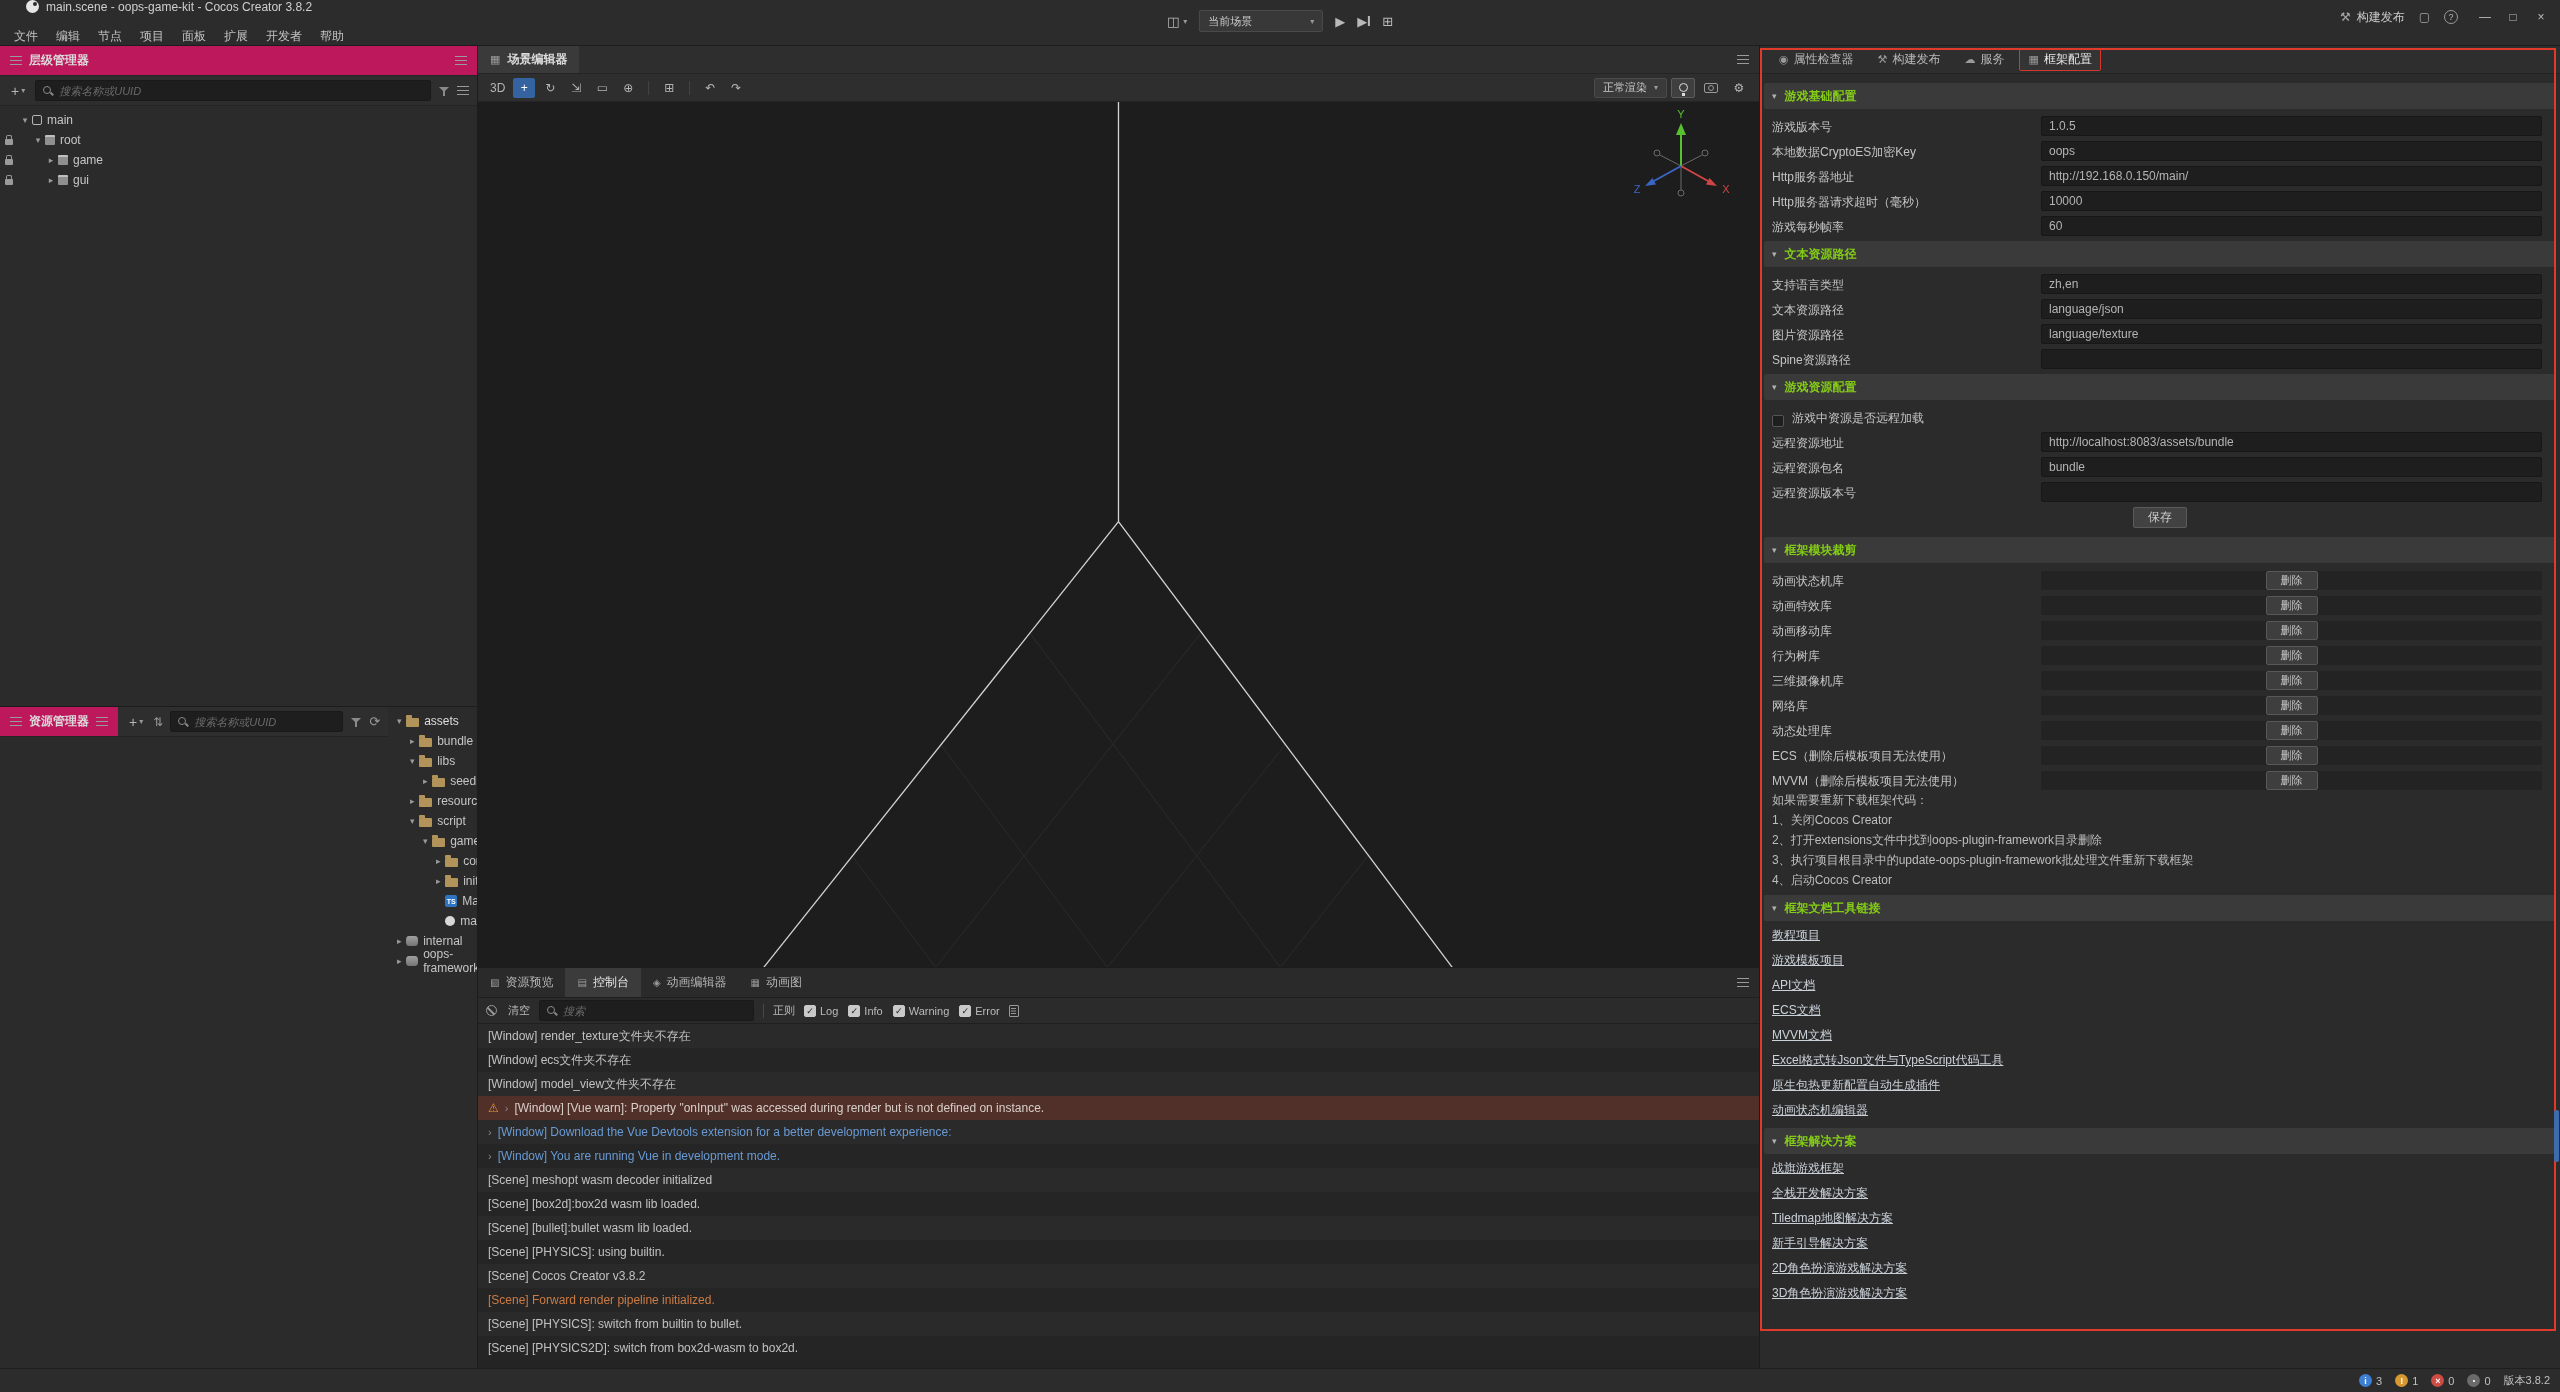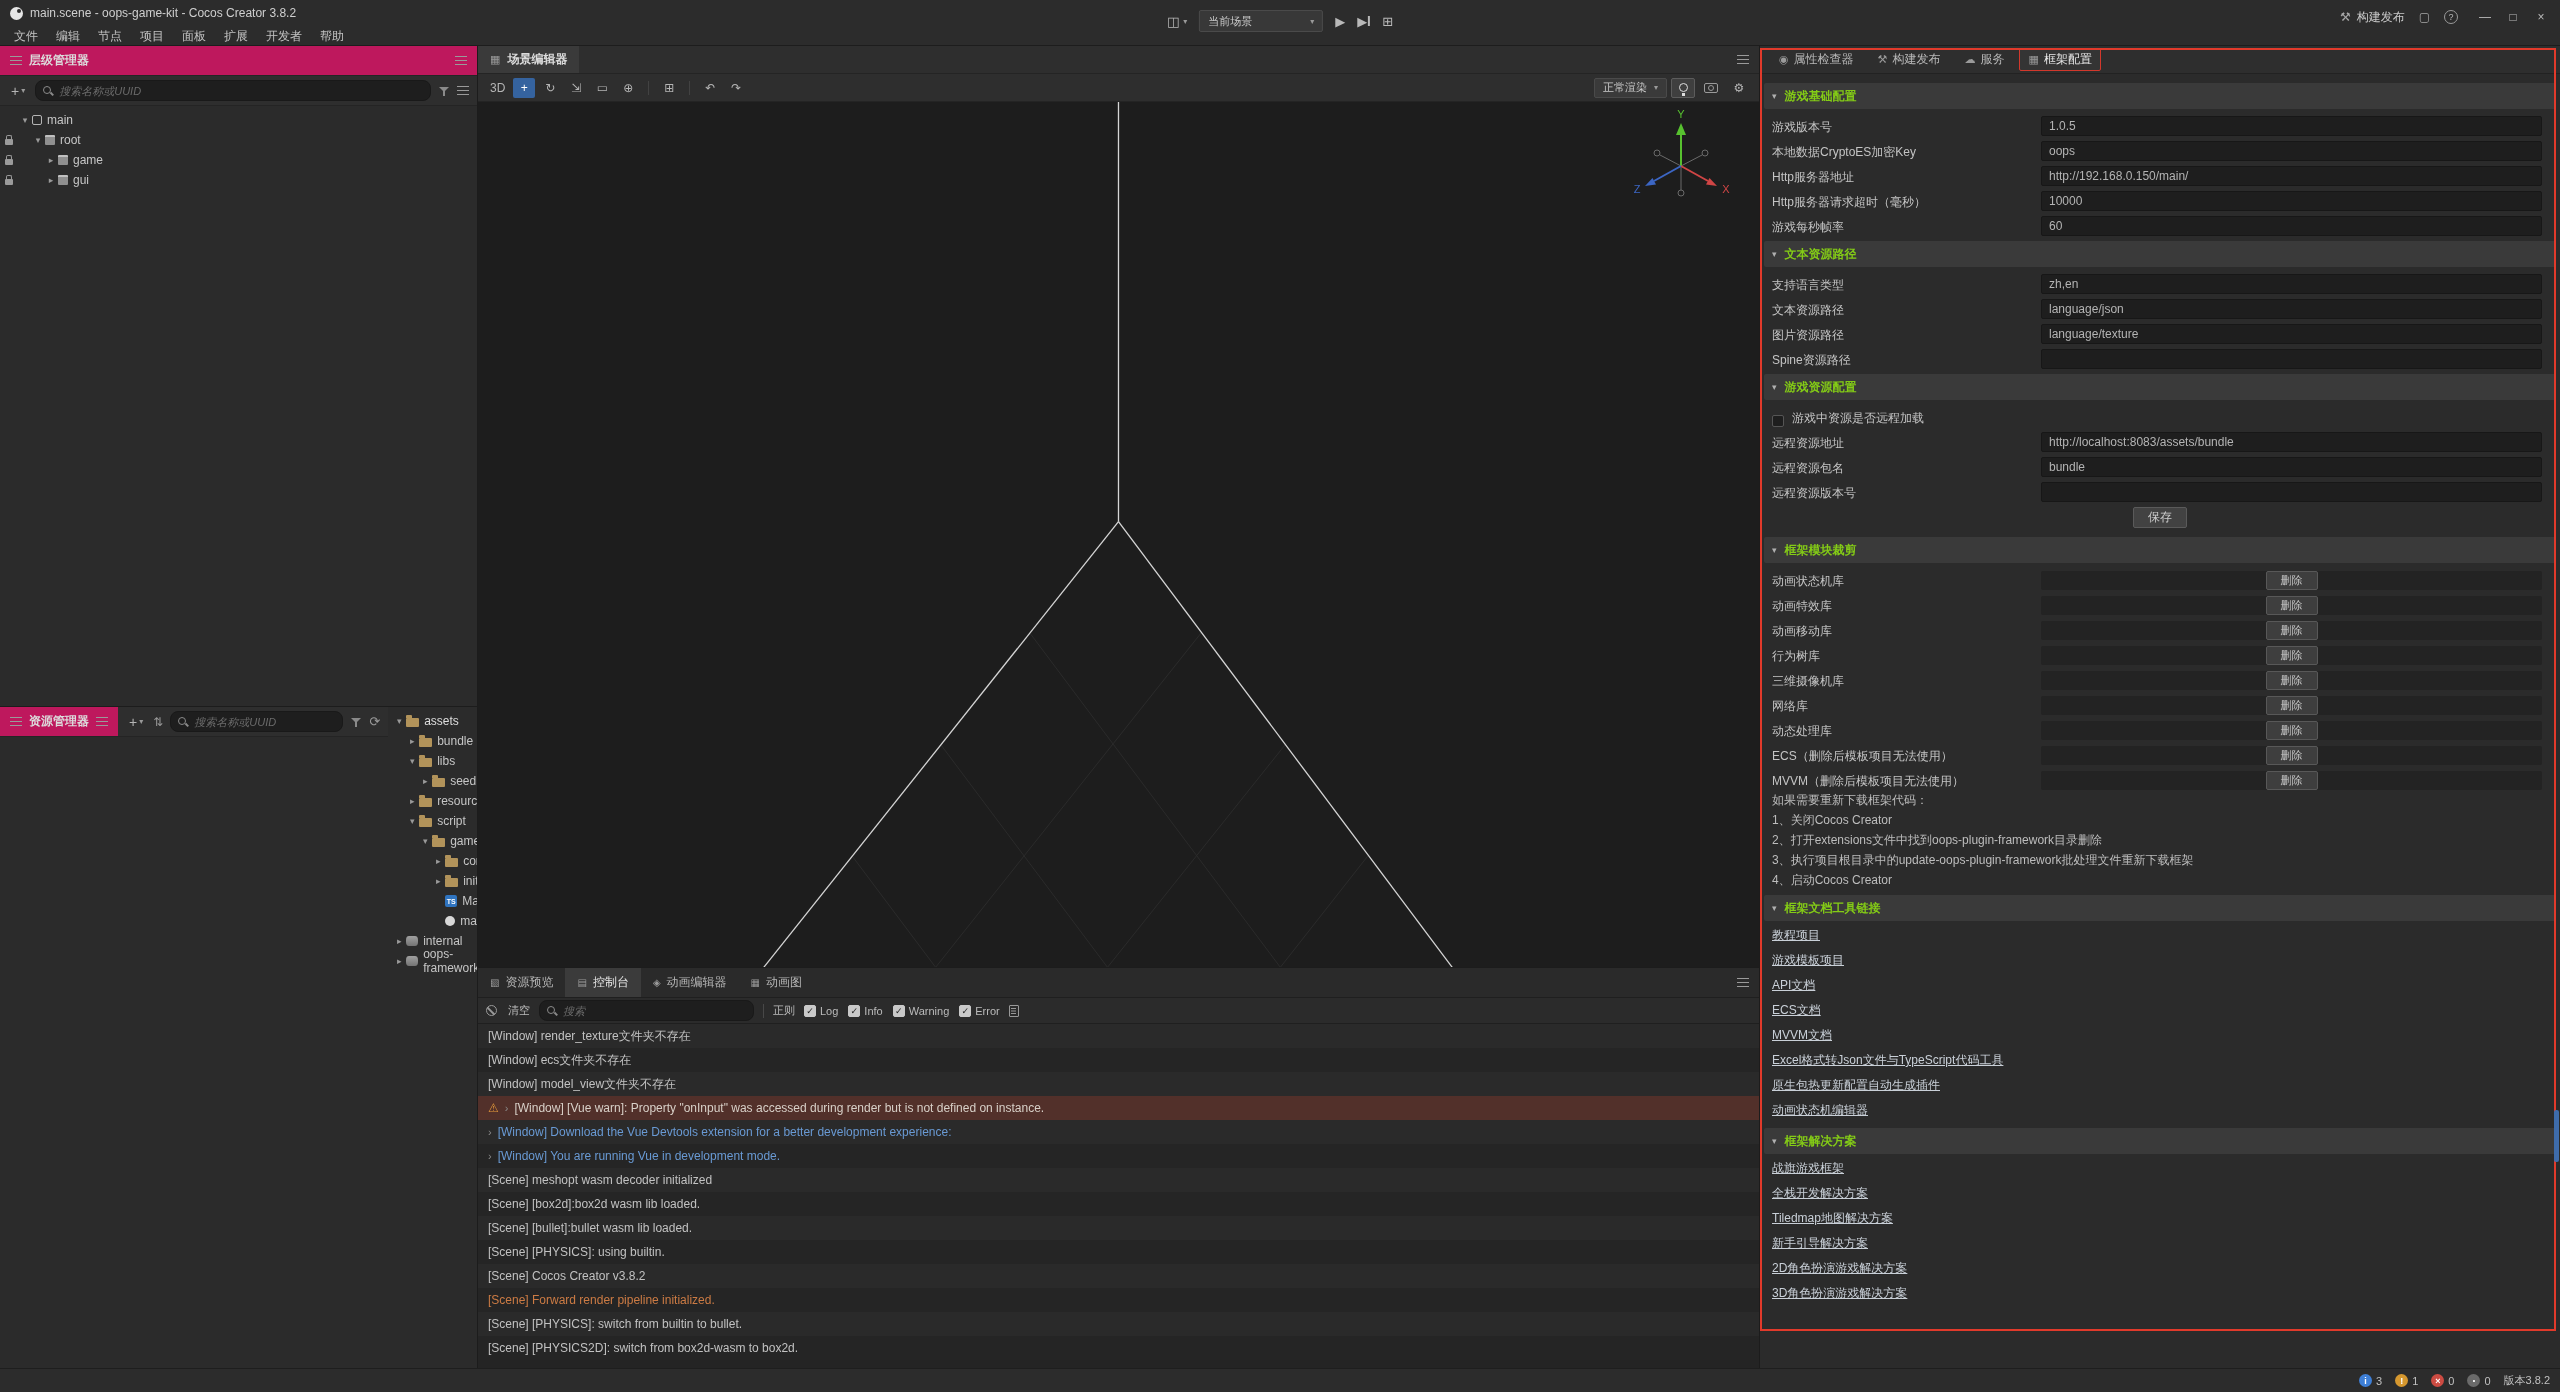--- a/index.html
+++ b/index.html
@@ -1,20 +1,20 @@
 <!DOCTYPE html>
 <html><head>
 <meta charset="utf-8">
 <style>
 *{margin:0;padding:0;box-sizing:border-box;font-family:"Liberation Sans","DejaVu Sans",sans-serif;cursor:default;}
 html,body{width:2560px;height:1392px;overflow:hidden;background:#2a2a2a;color:#c8c8c8;font-size:12px;}
 i{font-style:normal}
 
 .titlebar{position:relative;height:46px;background:#2c2c2c;border-bottom:1px solid #1d1d1d;z-index:10}
-.title-row{display:flex;align-items:center;height:26px;padding-left:10px;gap:7px}
+.title-row{display:flex;height:26px;padding-left:26px;gap:7px}
 .app-logo{width:13px;height:13px;border-radius:50%;background:#e6e6e6;position:relative}
 .app-logo::after{content:"";position:absolute;right:2px;top:2px;width:4px;height:4px;border-radius:50%;background:#2c2c2c}
 .window-title{color:#cfcfcf}
 .menu-row{display:flex;height:20px;align-items:center;padding-left:5px}
 .menu-item{padding:0 9px;color:#c2c2c2}
 .center-controls{position:absolute;left:50%;top:10px;transform:translateX(-50%);display:flex;align-items:center;gap:12px}
 .plat{display:flex;align-items:center;gap:4px;color:#b9b9b9;font-size:13px}
 .caret{font-size:8px;color:#9a9a9a}
 .scene-select{min-width:124px;height:22px;background:#383838;border:1px solid #4a4a4a;border-radius:2px;display:flex;align-items:center;justify-content:space-between;padding:0 8px;font-size:11px;color:#c9c9c9}
 .ctl-icon{color:#b9b9b9;font-size:13px;display:inline-flex;align-items:center}
@@ -33,21 +33,21 @@
 .right-col{flex:1;position:relative;background:#2b2b2b}
 .panel-header{height:30px;background:#be185d;display:flex;align-items:center;padding:0 10px;gap:7px;border-bottom:1px solid #252525}
 .panel-title{color:#dcdcdc;font-weight:bold}
 .right-bars{margin-left:auto}
 .bars{width:12px;height:9px;border-top:1.5px solid #9a9a9a;border-bottom:1.5px solid #9a9a9a;position:relative;display:inline-block}
 .bars::after{content:"";position:absolute;left:0;top:2.5px;width:100%;height:1.5px;background:#9a9a9a}
 .mini-toolbar{height:30px;display:flex;align-items:center;padding:0 8px;gap:7px;background:#2e2e2e;border-bottom:1px solid #242424}
 .plus-group{display:flex;align-items:center;gap:2px;color:#b5b5b5;padding:0 3px}
 .plus{font-size:14px}
 .sort-icon{color:#9a9a9a;font-size:12px}
-.search-box{flex:1;height:21px;background:#1e1e1e;border:1px solid #191919;border-radius:8px;display:flex;align-items:center;padding:0 6px;gap:5px}
+.search-box{flex:1;height:21px;background:#1e1e1e;border:1px solid #191919;border-radius:2px;display:flex;align-items:center;padding:0 6px;gap:5px}
 .search-box input{flex:1;background:transparent;border:none;outline:none;color:#bbb;font-size:11px;min-width:0}
 .search-box input::placeholder{color:#6b6b6b;font-style:italic}
 .mag{width:12px;height:12px;position:relative;flex:none}
 .mag::before{content:"";position:absolute;left:1px;top:1px;width:6px;height:6px;border:1.5px solid #8a8a8a;border-radius:50%}
 .mag::after{content:"";position:absolute;left:8px;top:8px;width:4px;height:1.5px;background:#8a8a8a;transform:rotate(45deg)}
 .funnel{width:12px;height:12px;position:relative;display:inline-block}
 .funnel::before{content:"";position:absolute;top:2px;left:1px;border-left:5px solid transparent;border-right:5px solid transparent;border-top:5px solid #8a8a8a}
 .funnel::after{content:"";position:absolute;top:6px;left:5px;width:2px;height:5px;background:#8a8a8a}
 .refresh-icon{color:#9a9a9a;font-size:13px}
 

